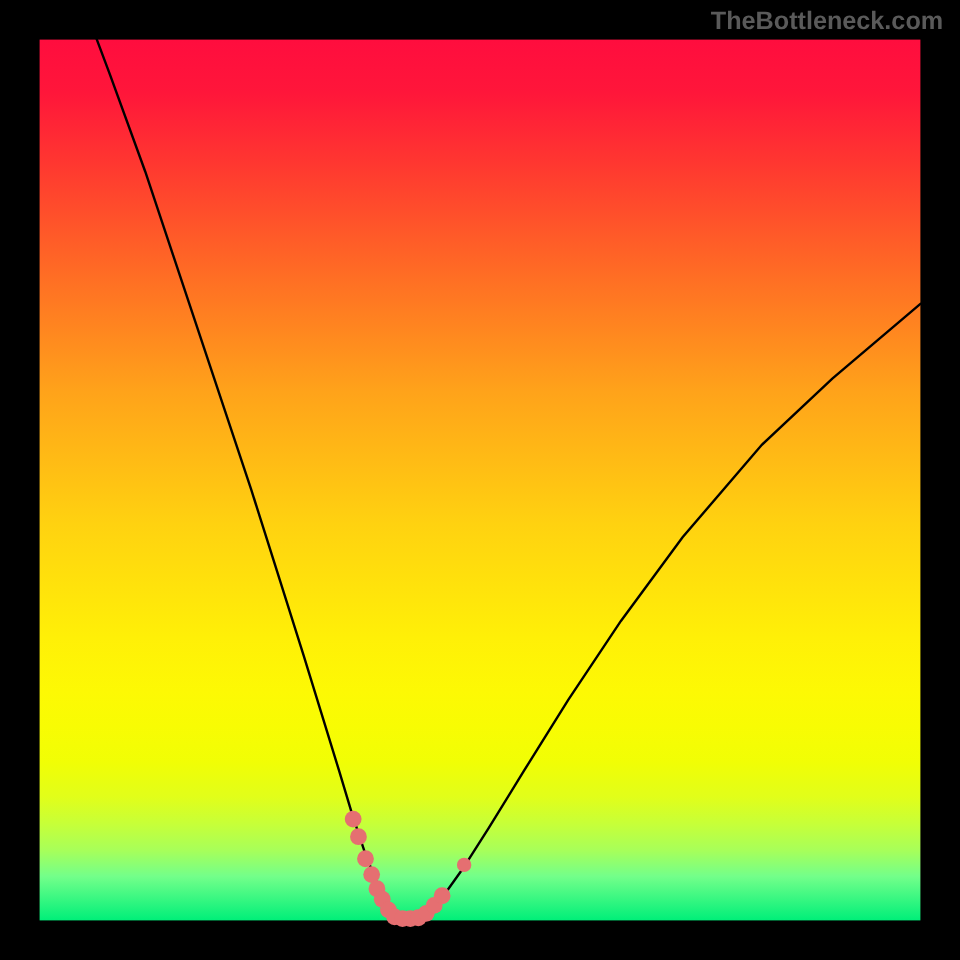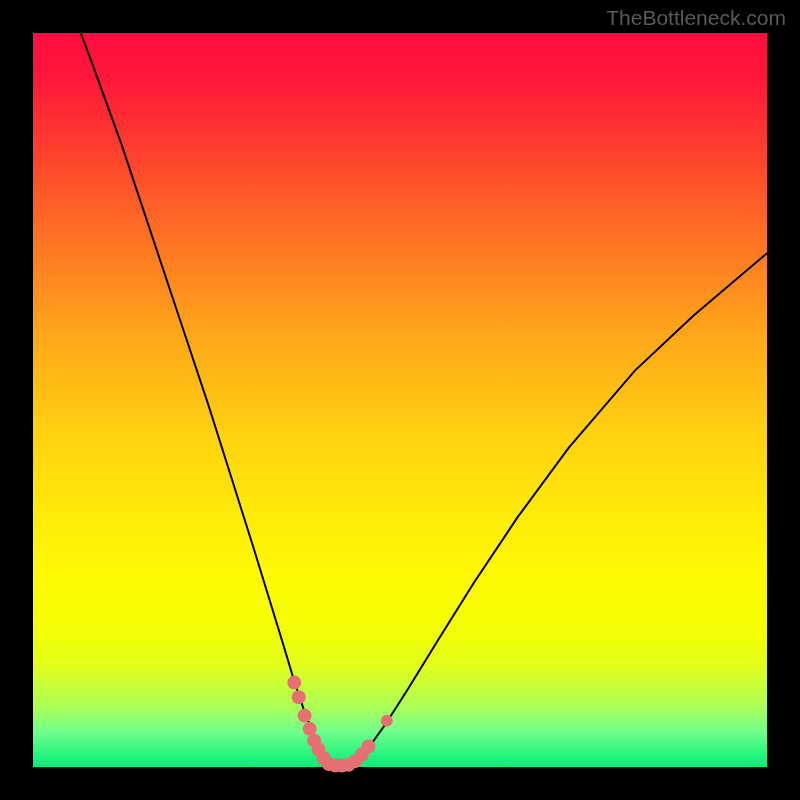--- a/index.html
+++ b/index.html
@@ -44,21 +44,21 @@
       #00ef79 100%
     );
   }
   .watermark {
     position: absolute;
     top: 6px;
     right: 14px;
     color: #5a5a5a;
     font-size: 21px;
     letter-spacing: 0px;
-    font-weight: 400;
+    font-weight: 700;
   }
   svg.overlay {
     position: absolute;
     top: 0;
     left: 0;
     width: 800px;
     height: 800px;
     pointer-events: none;
   }
 </style>

